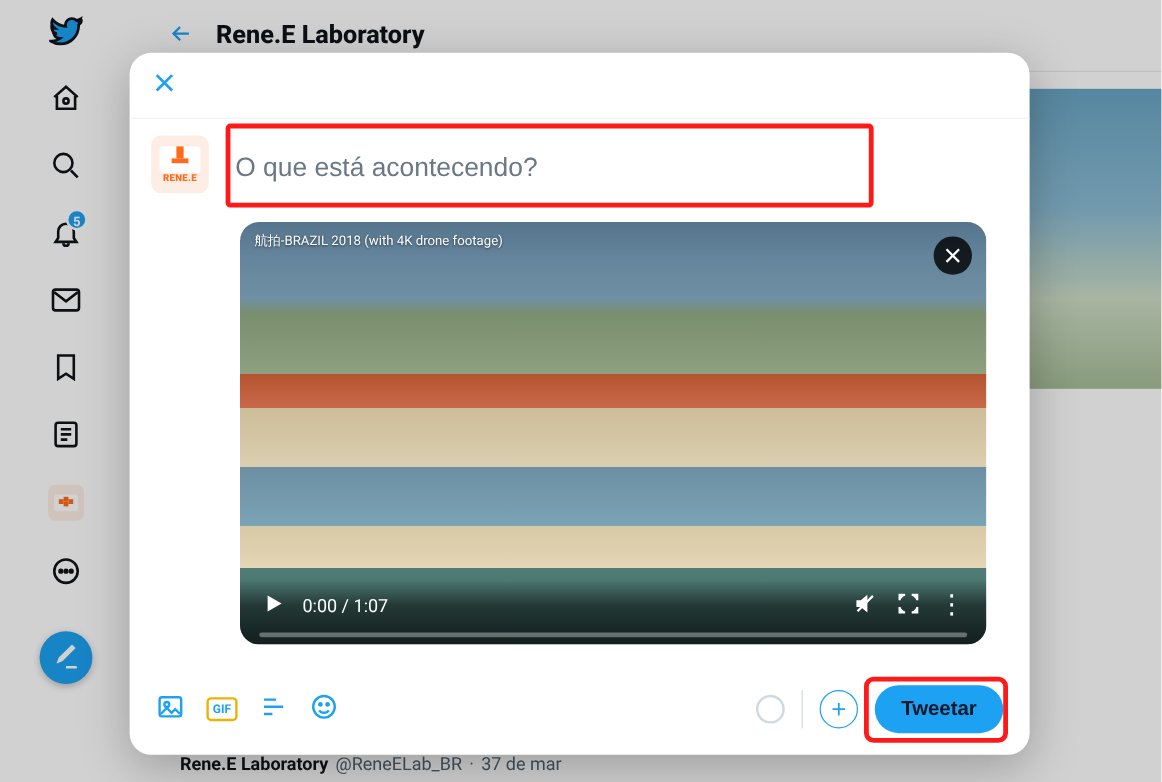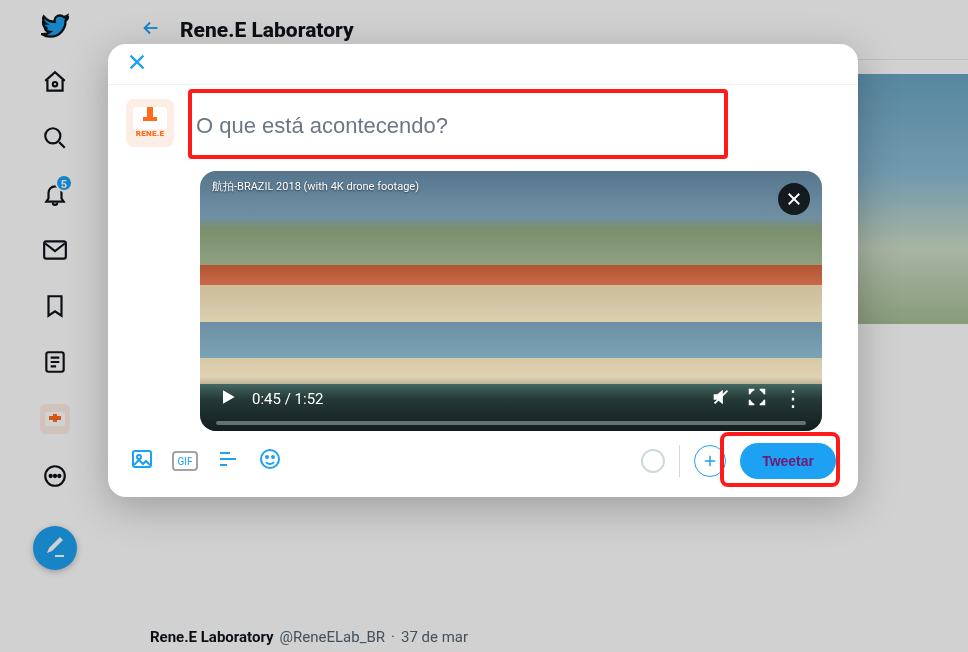--- a/index.html
+++ b/index.html
@@ -72,21 +72,21 @@
   .bg-feed .name{color:#0f1419; font-weight:700;}
 
   
   .scrim{
     position:absolute; inset:0; background:rgba(0,0,0,.18); z-index:5;
   }
 
   
   .modal {
     position:absolute; z-index:10;
-    left:108px; top:44px; width:750px; height:453px;
+    left:108px; top:44px; width:750px; height:585px;
     background:#fff; border-radius:18px;
     box-shadow:0 10px 40px rgba(0,0,0,.25);
     display:flex; flex-direction:column;
   }
   .modal-header{
     height:55px; display:flex; align-items:center; padding:0 18px;
     border-bottom:1px solid #eff3f4;
   }
   .modal-header .close svg{width:22px;height:22px;stroke:#1da1f2;stroke-width:2.5;fill:none;}
 
@@ -160,31 +160,31 @@
     background:rgba(255,255,255,.35); border-radius:2px;
   }
   .progress::before{content:"";position:absolute;left:0;top:0;bottom:0;width:0;background:#fff;border-radius:2px;}
 
   
   .footer{
     margin-top:auto; padding:12px 22px 18px; display:flex; align-items:center; gap:18px;
   }
   .ficon svg{width:24px;height:24px;stroke:#1da1f2;fill:none;stroke-width:2;}
   .ficon.gif{
-    width:26px;height:20px;border:2px solid #a3a3a3;border-radius:4px;
-    color:#1da1f2;font-size:10px;font-weight:400;display:flex;align-items:center;justify-content:center;text-align:center;
+    width:26px;height:20px;border:2px solid #eab308;border-radius:4px;
+    color:#1da1f2;font-size:10px;font-weight:700;display:flex;align-items:center;justify-content:center;text-align:center;
   }
   .footer .right{margin-left:auto;display:flex;align-items:center;gap:14px;}
   .circle-empty{width:24px;height:24px;border:2px solid #cfd9de;border-radius:50%;}
   .divider{width:1px;height:32px;background:#cfd9de;}
   .add-btn{width:32px;height:32px;border:1px solid #1da1f2;border-radius:50%;display:flex;align-items:center;justify-content:center;}
   .add-btn svg{width:18px;height:18px;stroke:#1da1f2;stroke-width:2;fill:none;}
   .tweet-btn{
-    background:#1da1f2;color:#701a75;border:none;border-radius:28px;
-    padding:10px 22px;font-size:14px;font-weight:800;cursor:pointer;
+    background:#1da1f2;color:#0f172a;border:none;border-radius:28px;
+    padding:10px 22px;font-size:17px;font-weight:800;cursor:pointer;
   }
   .tweet-highlight{
     position:absolute; right:18px; bottom:10px; width:120px; height:55px;
     border:4px solid #ff1a1a; border-radius:8px; pointer-events:none;
   }
 </style>
 </head>
 <body>
 
 <nav class="sidebar">
@@ -295,23 +295,23 @@
           <path d="M5 5l14 14M19 5 5 19"></path>
         </svg>
     </div>
     <div class="video-controls">
       <span class="play">
         <svg viewBox="0 0 24 24">
             <path d="M6 4v16l14-8z"></path>
           </svg>
       </span>
       <span class="time">
-        <span>0:45</span>
+        <span>0:00</span>
         <span>/</span>
-        <span>1:52</span>
+        <span>1:07</span>
       </span>
       <span class="spacer"></span>
       <span class="ctl">
         <svg viewBox="0 0 24 24">
             <path d="M4 9v6h4l6 5V4L8 9H4z"></path>
             <path d="M19 5 5 19" stroke="#fff" stroke-width="2" fill="none"></path>
           </svg>
       </span>
       <span class="ctl">
         <svg viewBox="0 0 24 24" fill="none" stroke="#fff" stroke-width="2">

